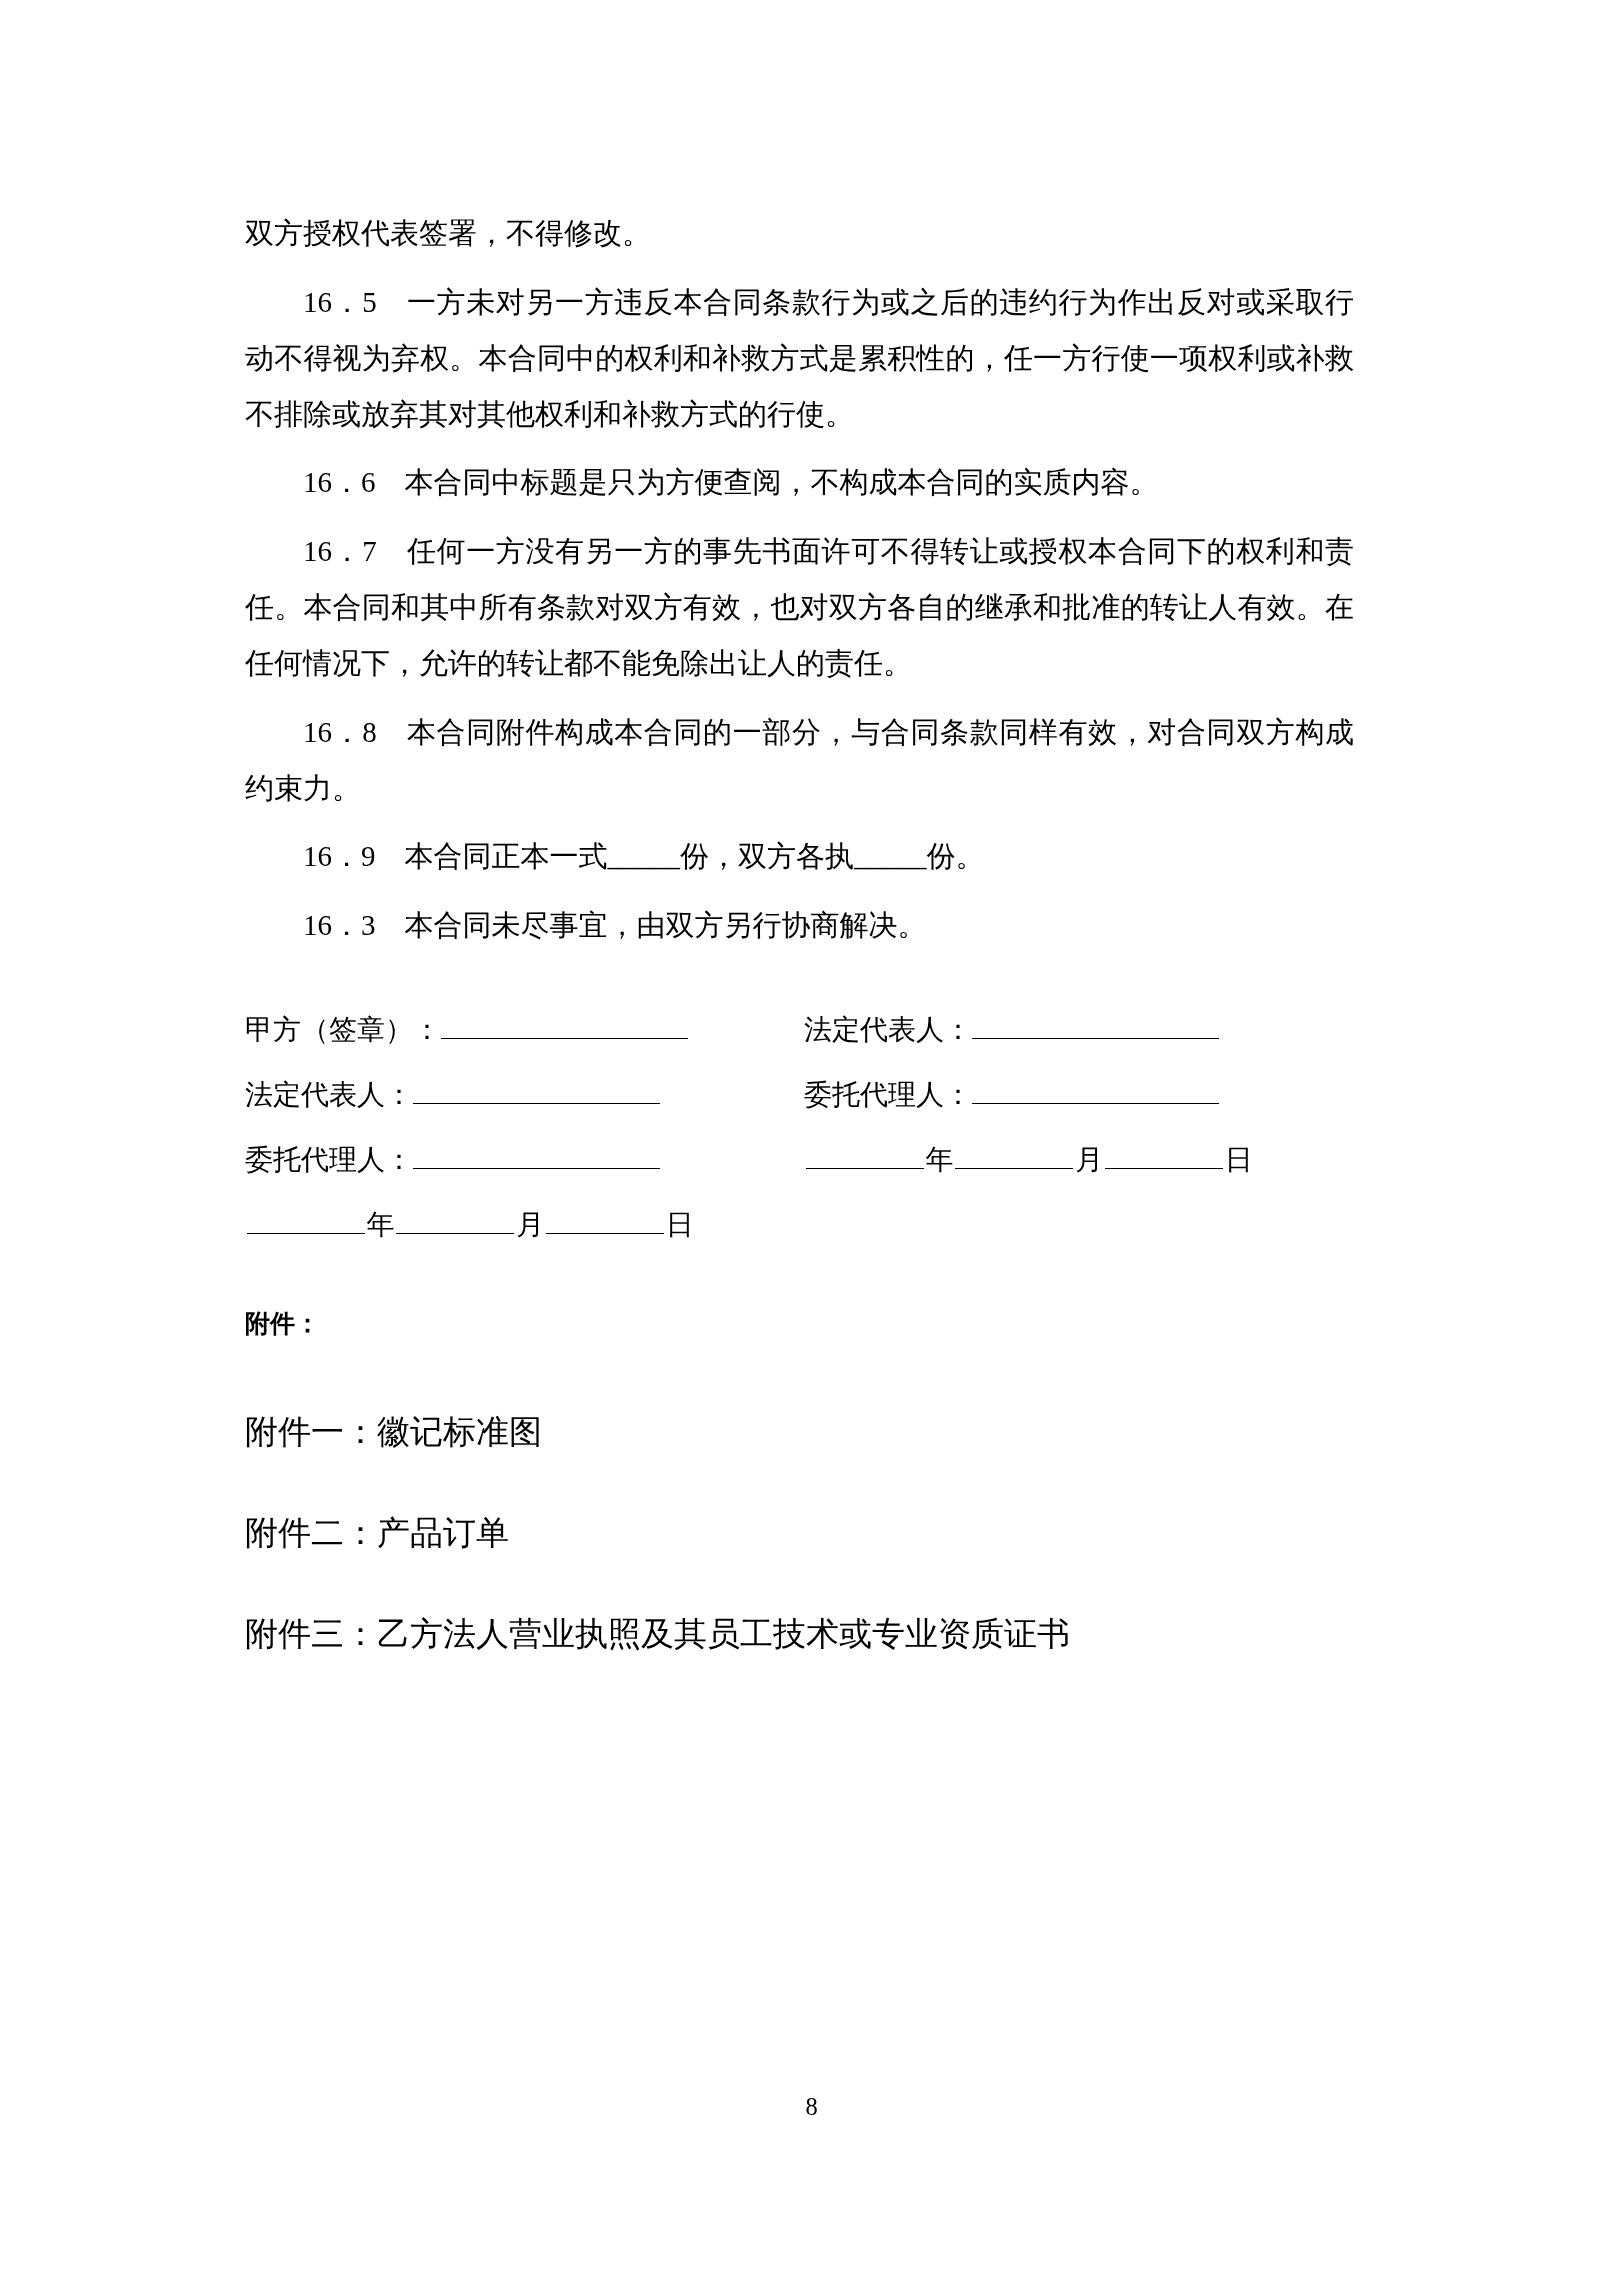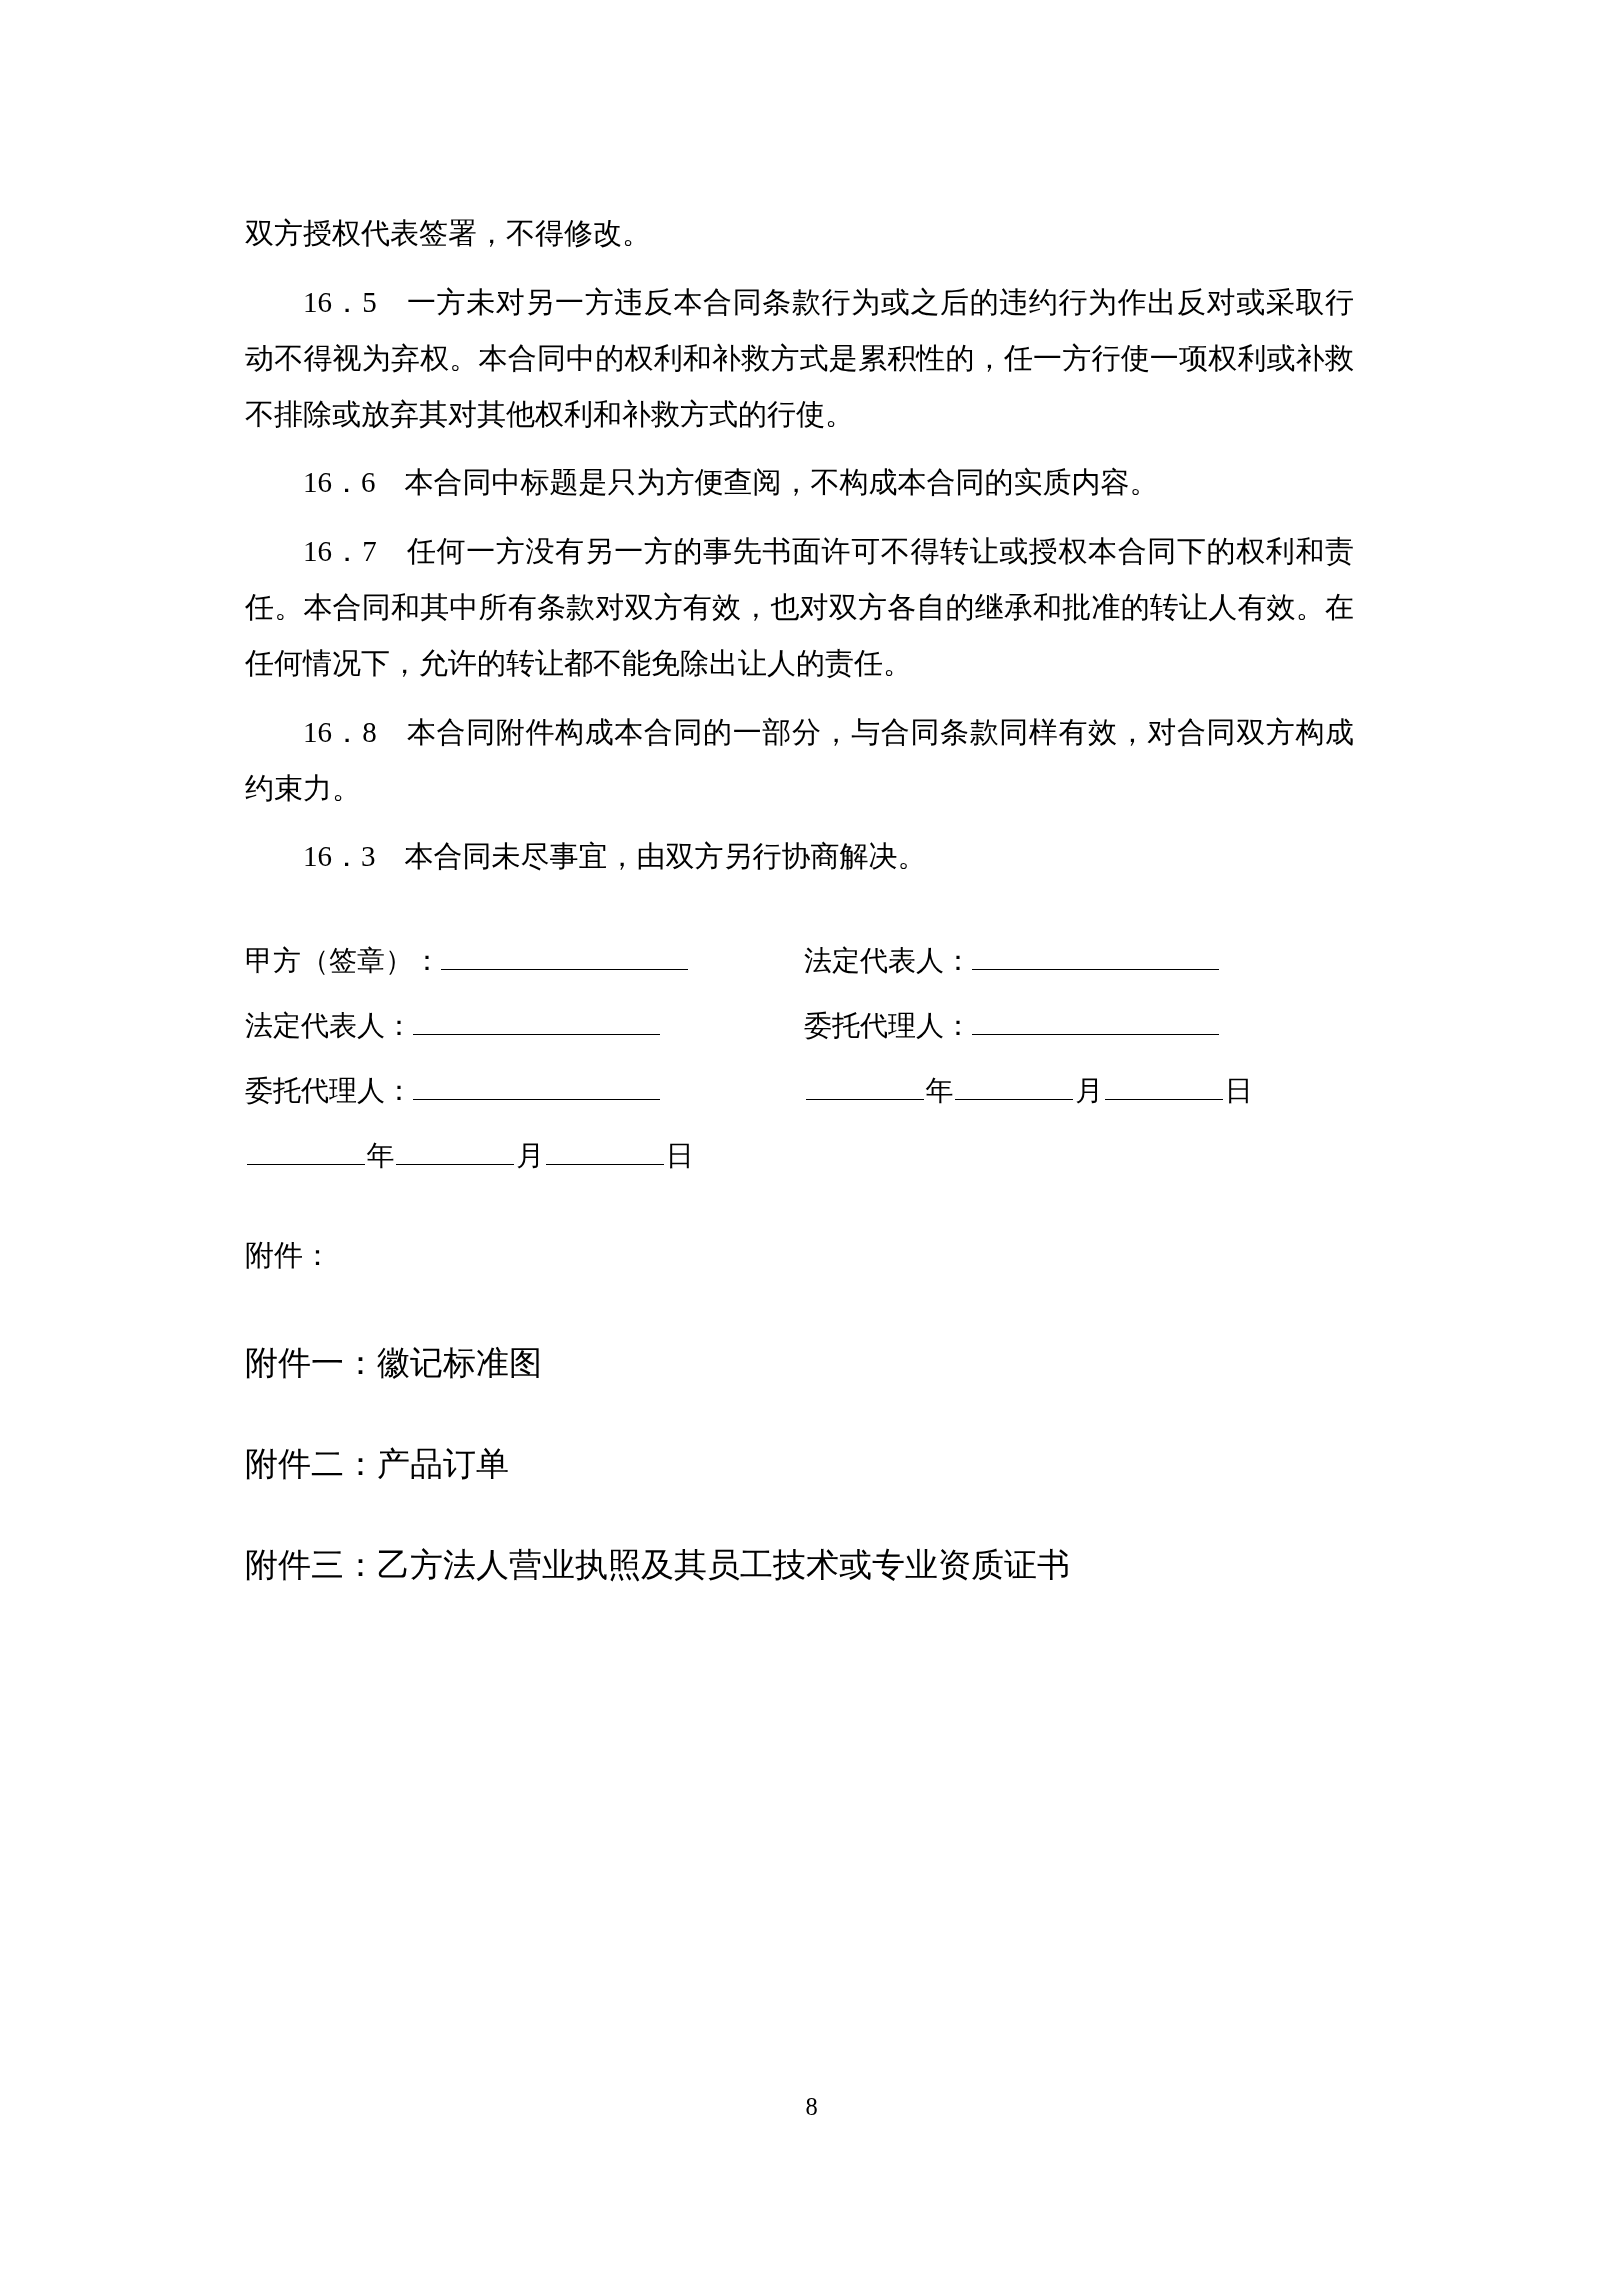--- a/index.html
+++ b/index.html
@@ -56,23 +56,23 @@
     height: 31px;
   }
   .blank-sign { width: 247px; }
   .blank-date { width: 118px; }
   .date-row .blank-date { margin-right: 1.8px; margin-left: 1.8px; }
   
   .attachments {
     margin-top: 39px;
   }
   .att-heading {
-    font-size: 29px;
+    font-size: 25px;
     line-height: 56px;
-    font-weight: normal;
+    font-weight: bold;
     margin-bottom: 52px;
   }
   .att-item {
     font-size: 33px;
     line-height: 56px;
     margin-bottom: 45px;
   }
   .page-number {
     position: absolute;
     left: 0;
@@ -88,20 +88,21 @@
 
 <div class="page">
 
   <div class="content">
 
     <p class="para">双方授权代表签署，不得修改。</p>
     <p class="para indent">16．5　一方未对另一方违反本合同条款行为或之后的违约行为作出反对或采取行动不得视为弃权。本合同中的权利和补救方式是累积性的，任一方行使一项权利或补救不排除或放弃其对其他权利和补救方式的行使。</p>
     <p class="para indent">16．6　本合同中标题是只为方便查阅，不构成本合同的实质内容。</p>
     <p class="para indent">16．7　任何一方没有另一方的事先书面许可不得转让或授权本合同下的权利和责任。本合同和其中所有条款对双方有效，也对双方各自的继承和批准的转让人有效。在任何情况下，允许的转让都不能免除出让人的责任。</p>
     <p class="para indent">16．8　本合同附件构成本合同的一部分，与合同条款同样有效，对合同双方构成约束力。</p>
+    <p class="para indent">16．9　本合同正本一式_____份，双方各执_____份。</p>
     <p class="para indent">16．3　本合同未尽事宜，由双方另行协商解决。</p>
 
     <div class="signature">
 
       <div class="sig-col">
         <div class="sig-row">
           <span>甲方（签章）：</span><span class="blank blank-sign"></span>
         </div>
         <div class="sig-row">
           <span>法定代表人：</span><span class="blank blank-sign"></span>

